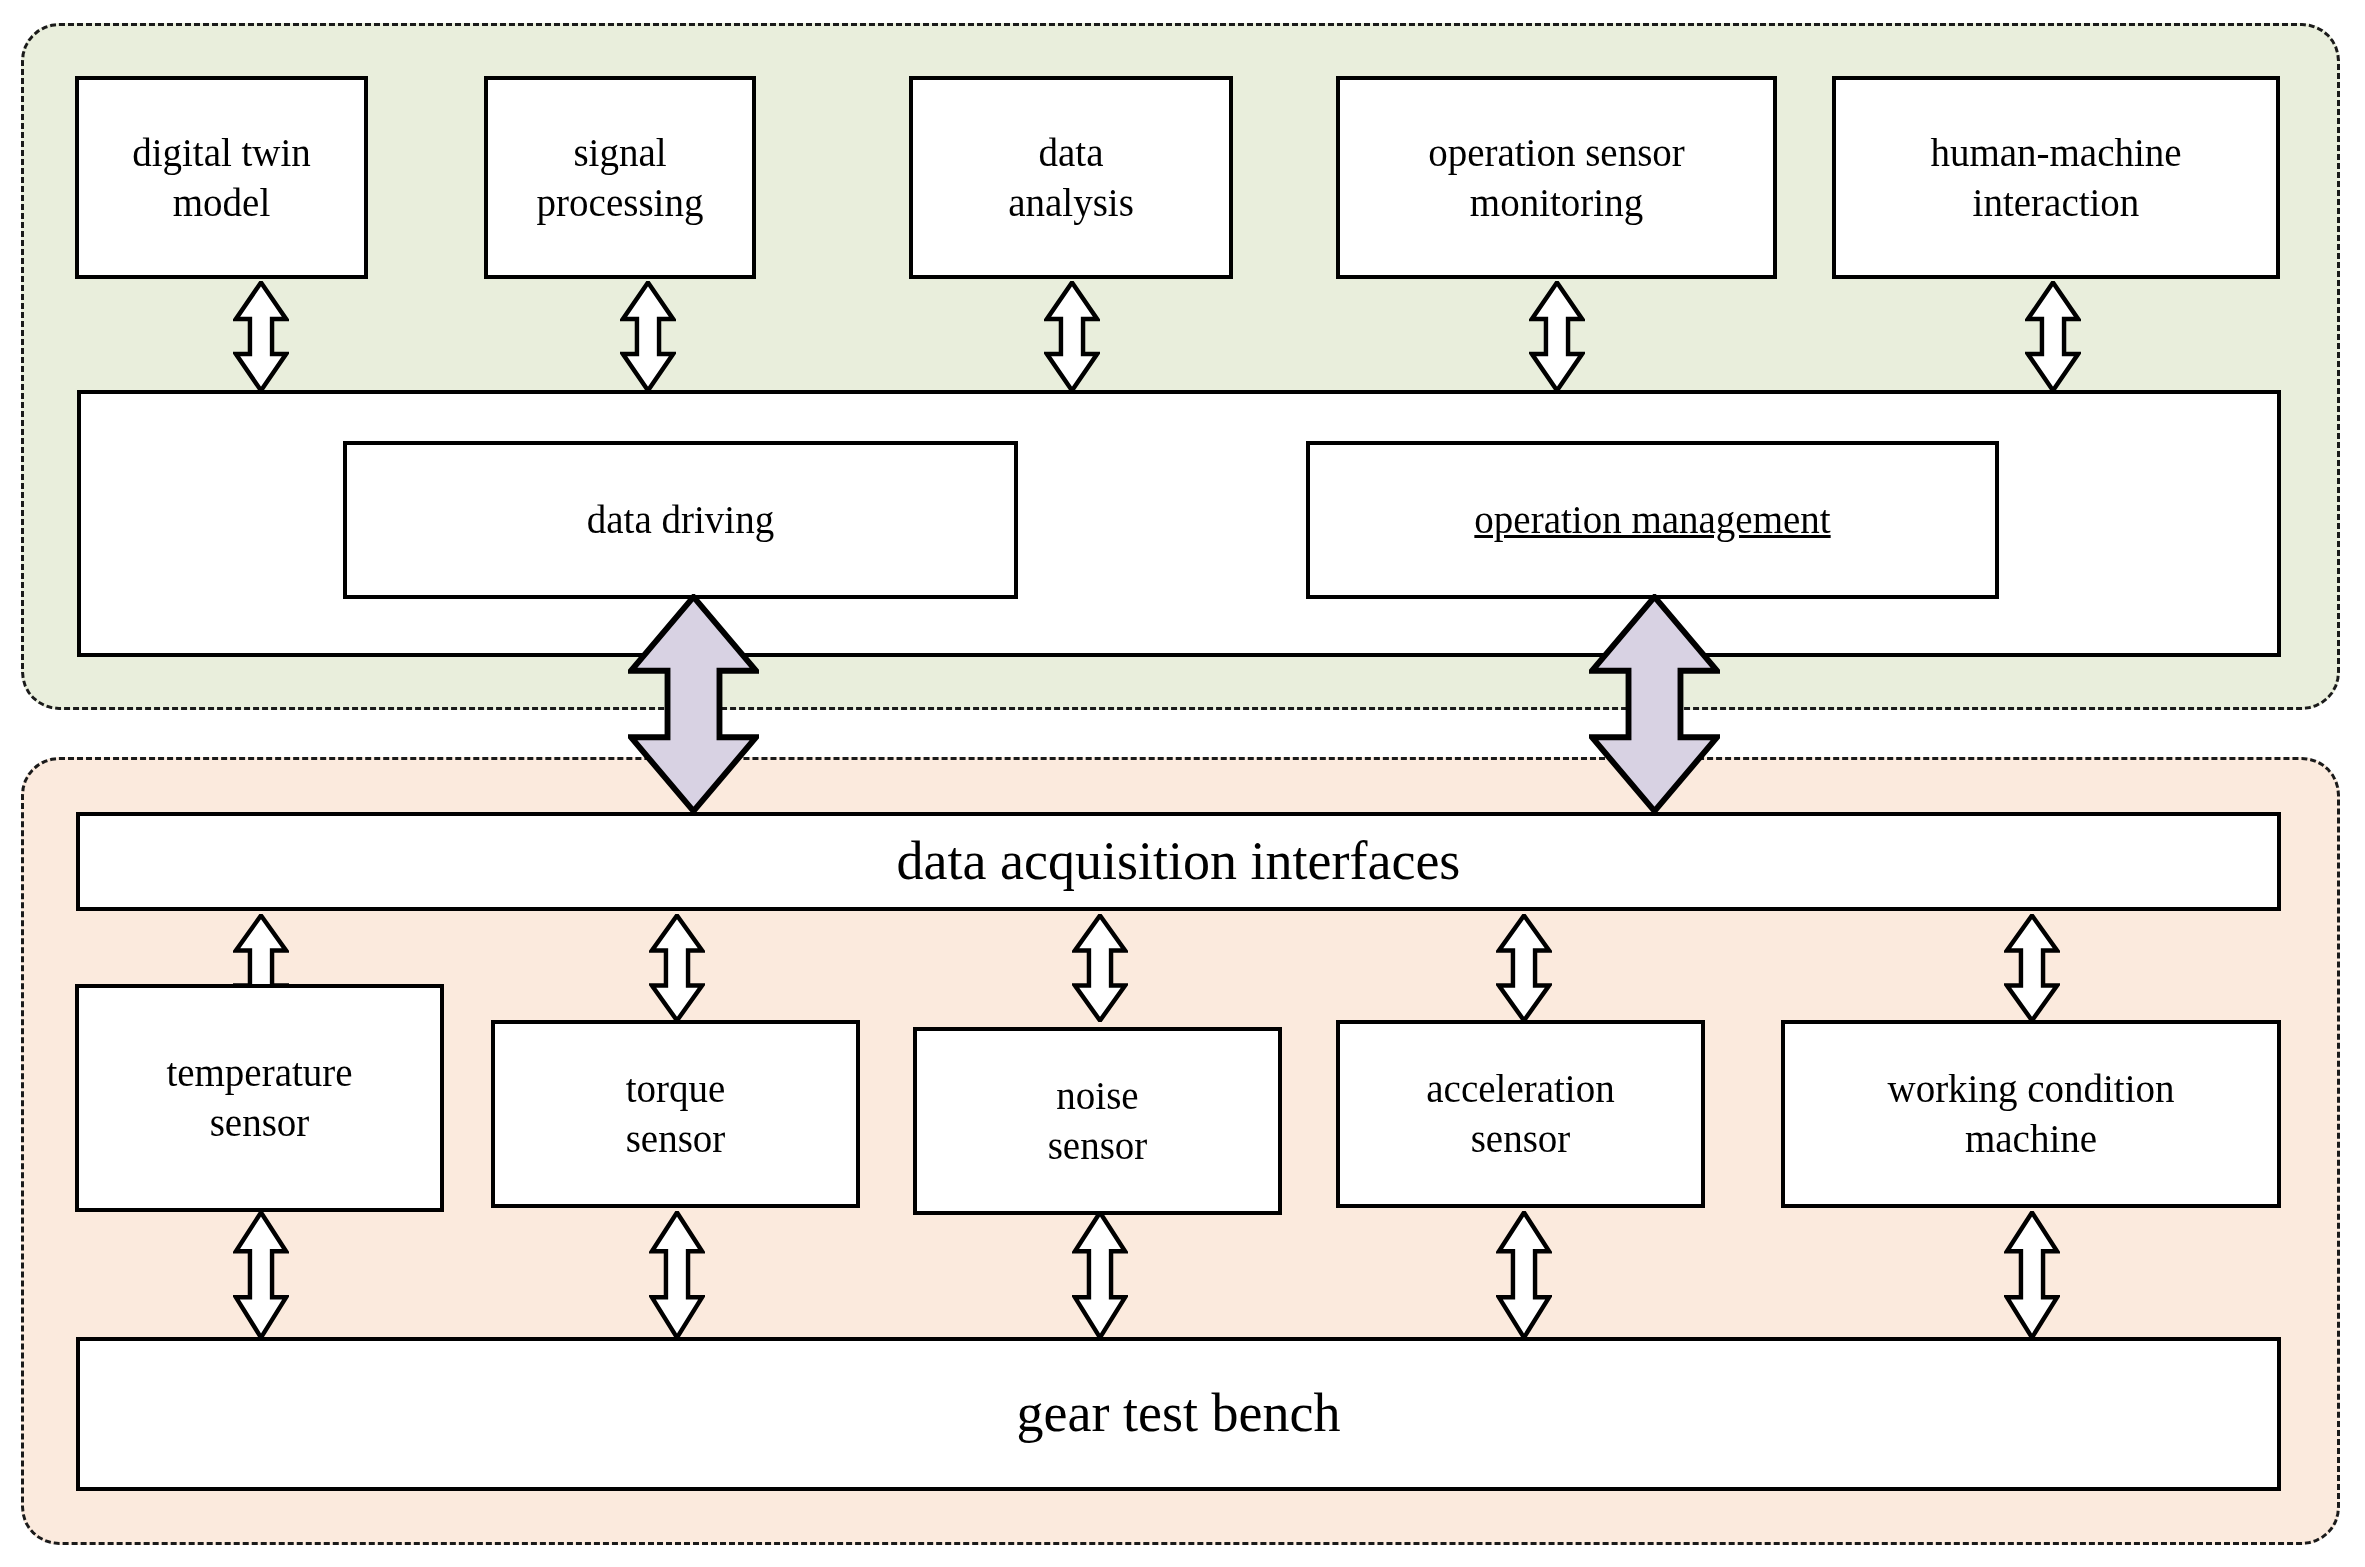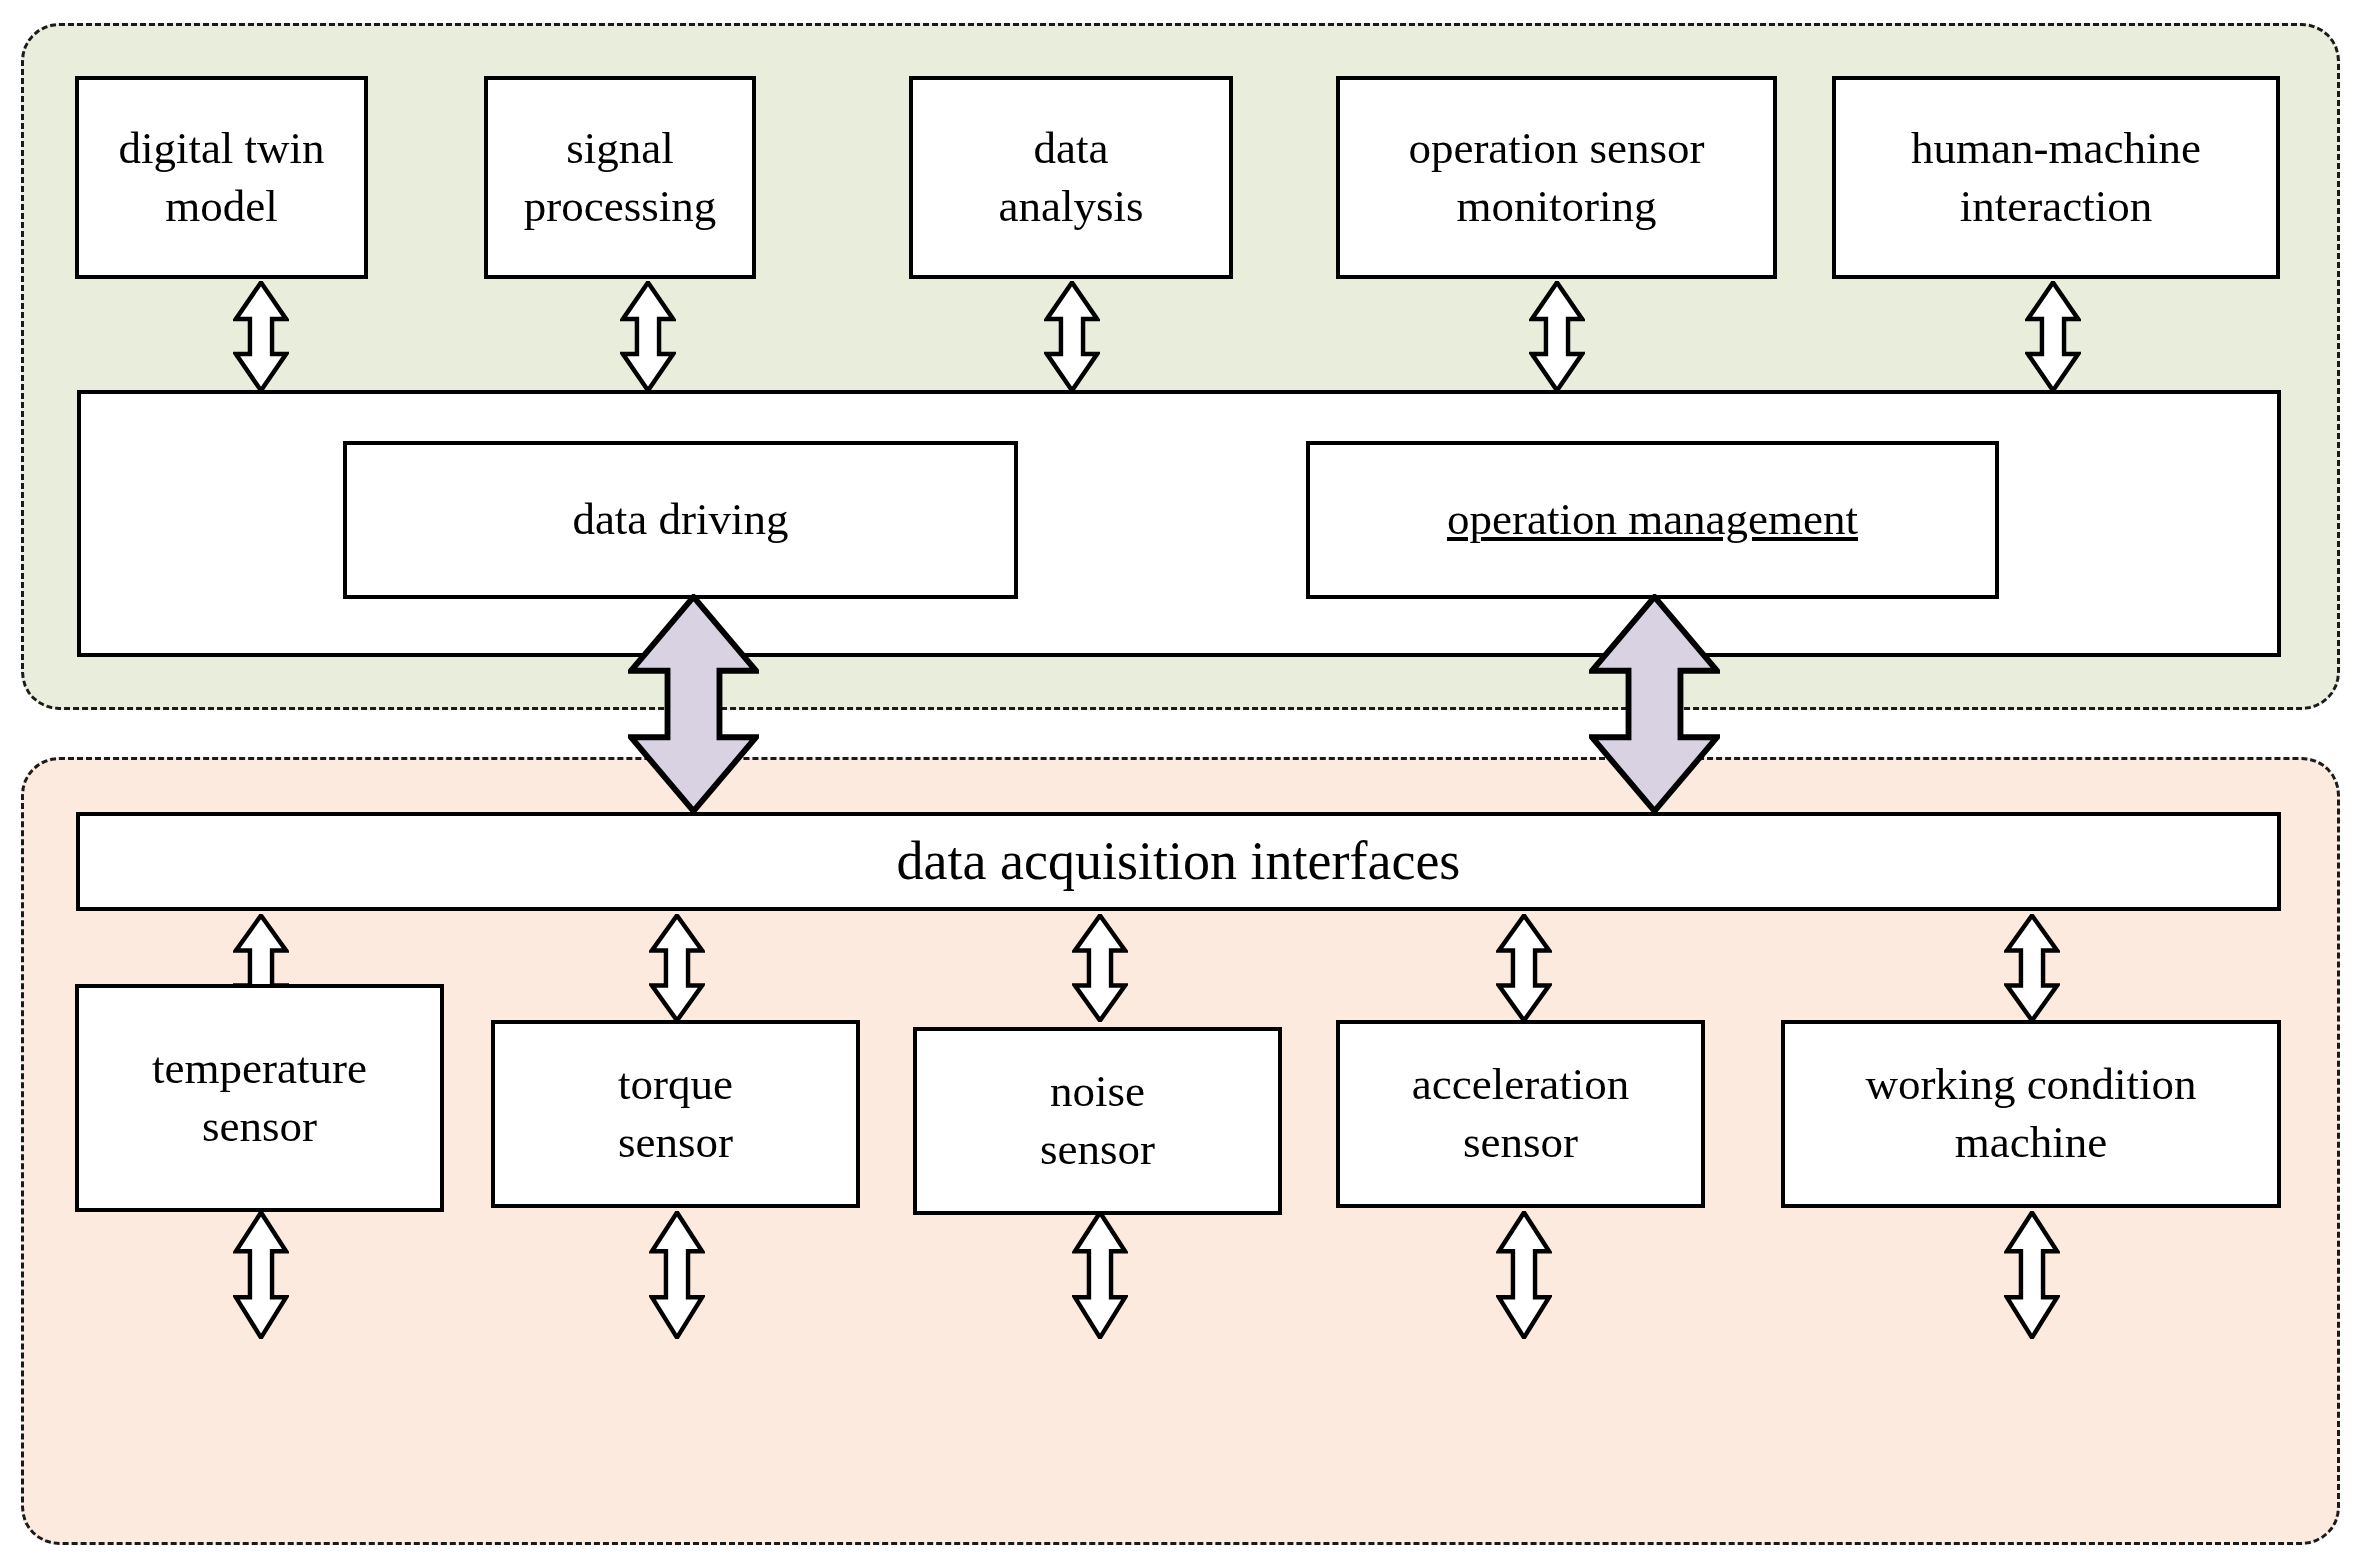--- a/index.html
+++ b/index.html
@@ -34,21 +34,21 @@
   .box {
     position: absolute;
     box-sizing: border-box;
     background: #ffffff;
     border: 4.4px solid #000000;
     display: flex;
     align-items: center;
     justify-content: center;
     text-align: center;
     line-height: 1.28;
-    font-size: 45px;
+    font-size: 39px;
     padding: 0 7.3px;
     white-space: pre-line;
   }
   .box-band {
     
     font-size: 54px;
   }
 
   
   .arrow {
@@ -180,15 +180,16 @@
     <svg viewBox="0 0 76 175" preserveAspectRatio="none">
       <polygon points="38,2 72,55 53,55 53,118 72,118 38,173 4,118 23,118 23,55 4,55" fill="#ffffff" stroke="#000000" stroke-width="6" stroke-linejoin="miter"></polygon>
     </svg>
   </div>
   <div class="arrow" style="left:2004px; top:1211px; width:56px; height:128px;">
     <svg viewBox="0 0 76 175" preserveAspectRatio="none">
       <polygon points="38,2 72,55 53,55 53,118 72,118 38,173 4,118 23,118 23,55 4,55" fill="#ffffff" stroke="#000000" stroke-width="6" stroke-linejoin="miter"></polygon>
     </svg>
   </div>
 
+  <div class="box box-band" style="left:76px; top:1337px; width:2205px; height:154px;">gear test bench</div>
 
 </div>
 
 
 </body></html>

